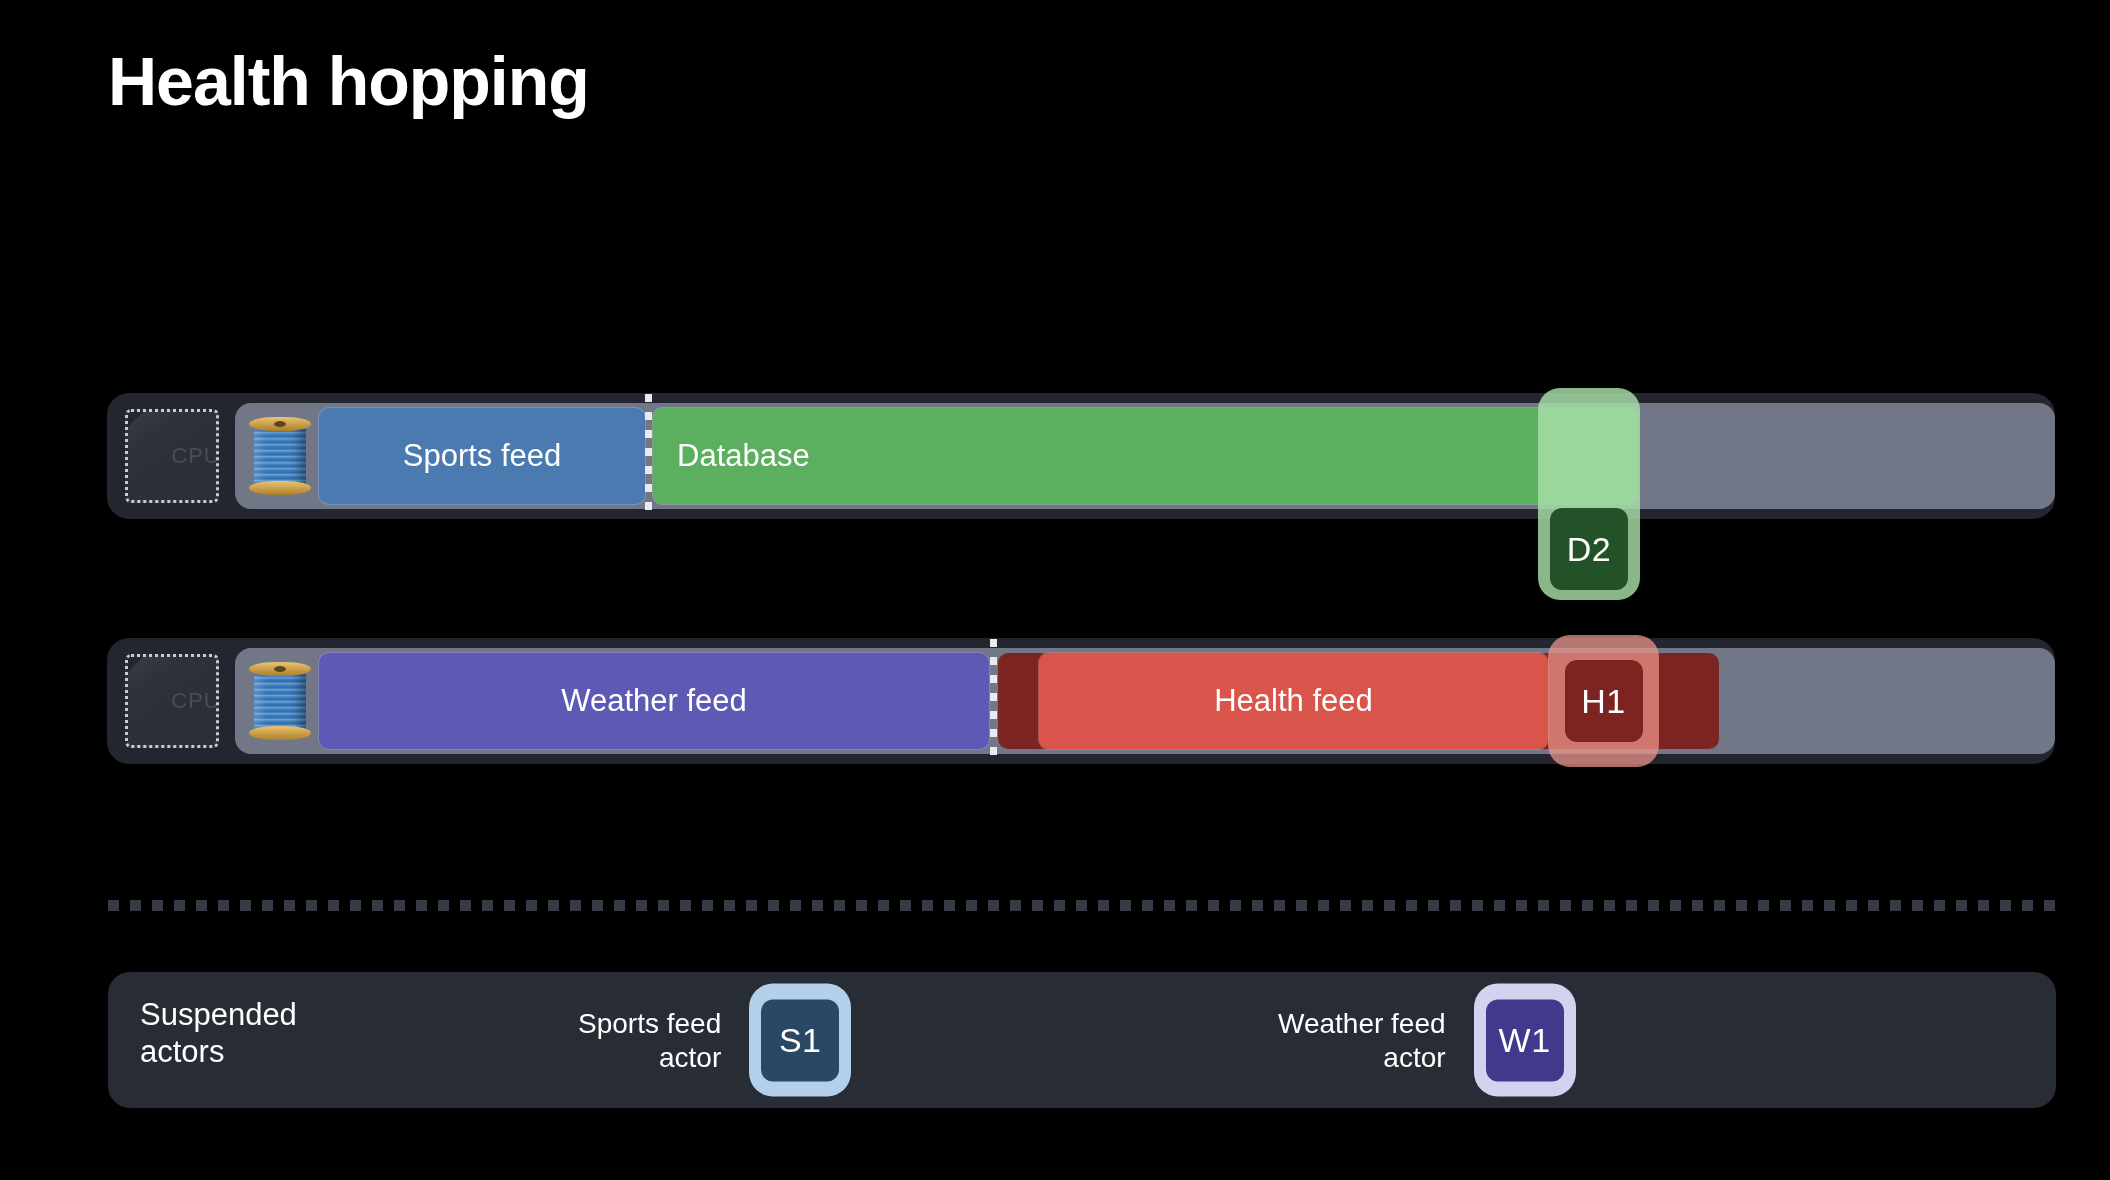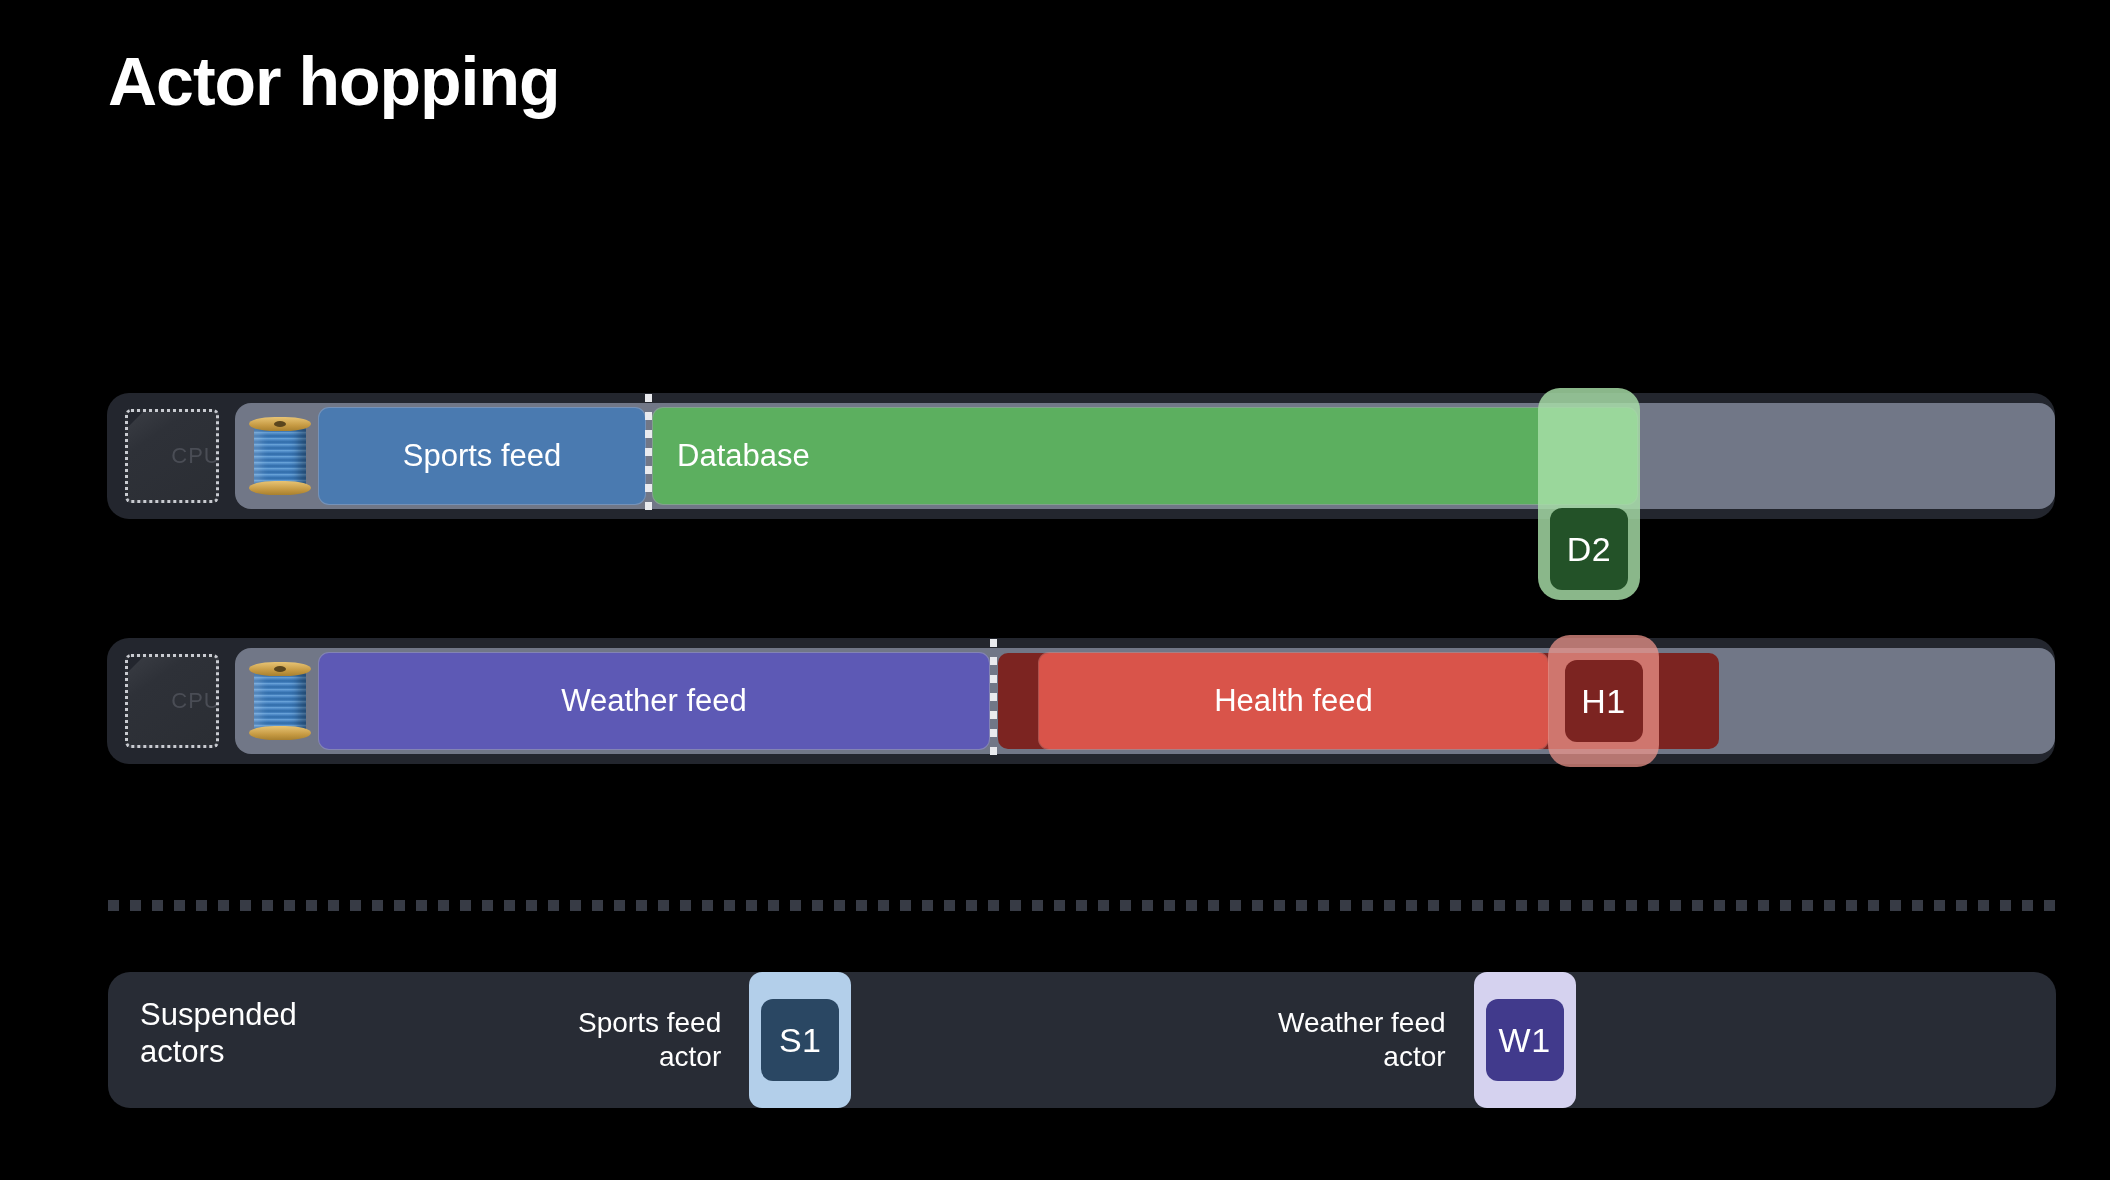--- a/index.html
+++ b/index.html
@@ -252,39 +252,39 @@
     text-align: right;
     color: #ffffff;
     white-space: pre-line;
     margin-right: 28px;
   }
   #entry-sports { left: 470px; }
   #entry-weather { left: 1170px; }
 
   .suspended-badge {
     width: 102px;
-    height: 136px;
-    border-radius: 13px;
+    height: 113px;
+    border-radius: 24px;
     display: flex;
     align-items: center;
     justify-content: center;
     flex: 0 0 102px;
   }
   .suspended-badge .actor-badge-inner {
     width: 78px; height: 82px;
   }
   #badge-s1 { background: #b3cfea; }
   #badge-s1 .actor-badge-inner { background: #2a4763; }
   #badge-w1 { background: #d5d2ef; }
   #badge-w1 .actor-badge-inner { background: #413a8c; }
 </style>
 </head>
 <body>
 
-<div class="slide-title">Actor hopping</div>
+<div class="slide-title">Health hopping</div>
 
 <div class="cpu-track track-1">
 
   <div class="cpu-chip">
     <span class="cpu-chip-label">CPU</span>
   </div>
 
   <div class="thread-lane">
 
     <div class="spool-icon">

